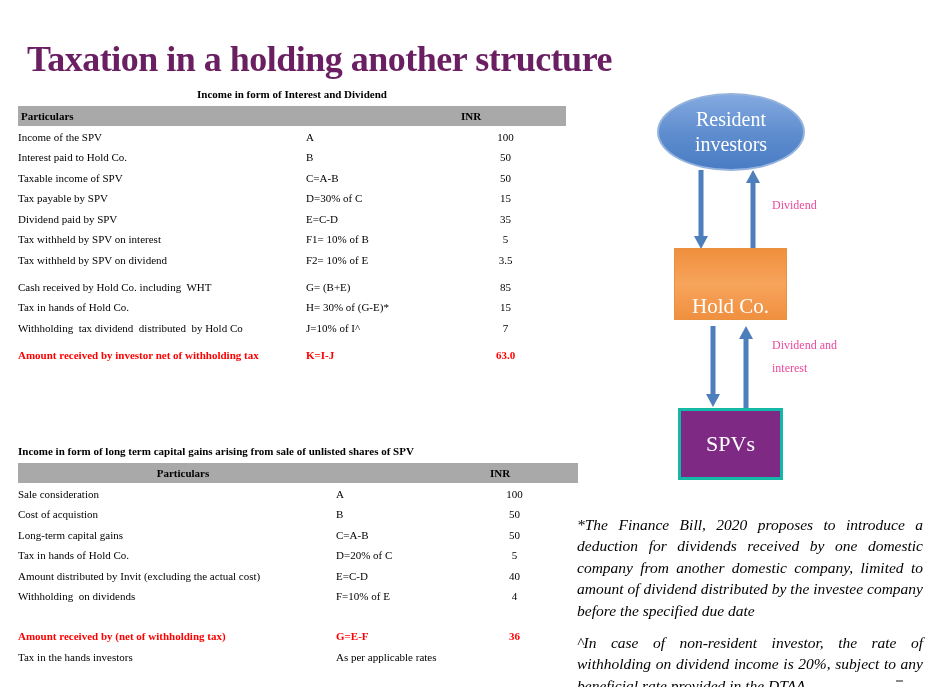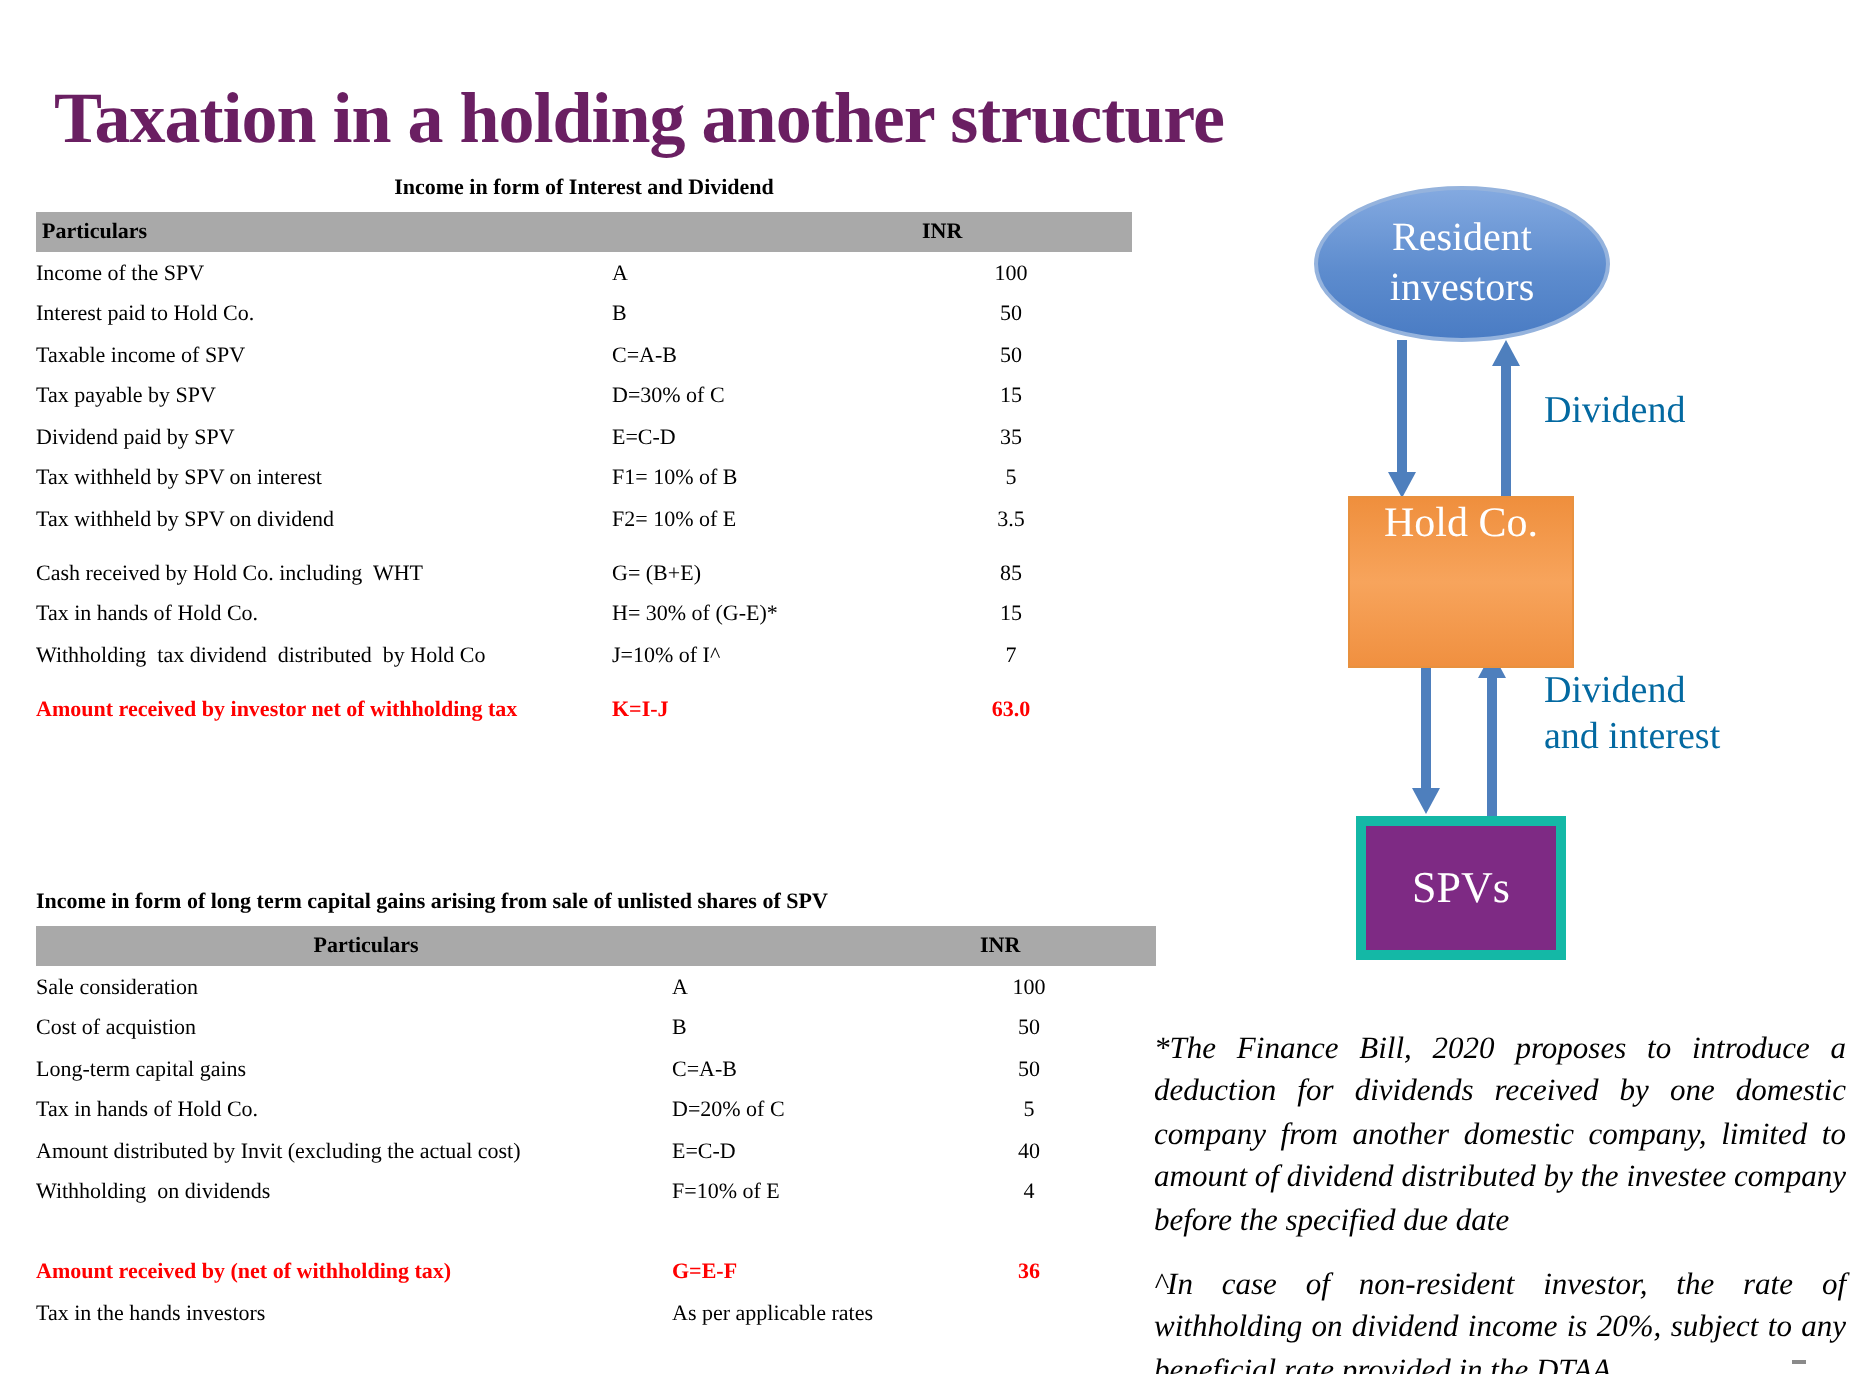--- a/index.html
+++ b/index.html
@@ -34,31 +34,31 @@
   .trow.gap-large{margin-top:20px;}
   
   .node{position:absolute;color:#fff;text-align:center;}
   .ellipse{
     left:657px;top:93px;width:148px;height:78px;border-radius:50%;
     background:linear-gradient(180deg,#83a9e0 0%,#5d8cce 55%,#4a7cc4 100%);
     border:2px solid #95b3dd;box-sizing:border-box;
     font-size:20px;line-height:25px;display:flex;align-items:center;justify-content:center;
   }
   .holdco{
-    left:674px;top:248px;width:113px;height:86px;
+    left:674px;top:248px;width:113px;height:72px;
     background:linear-gradient(180deg,#ef8f3d 0%,#f7a45c 50%,#f09040 100%);
     border:1px solid #e8913f;box-sizing:border-box;
-    font-size:21px;display:flex;align-items:flex-start;justify-content:center;
+    font-size:21px;display:flex;align-items:flex-end;justify-content:center;
   }
   .spvs{
     left:678px;top:408px;width:105px;height:72px;
-    background:#7e2a84;border:5px solid #14b8a6;box-sizing:border-box;
+    background:#7e2a84;border:3px solid #14b8a6;box-sizing:border-box;
     font-size:22px;display:flex;align-items:center;justify-content:center;
   }
-  .edge-label{position:absolute;color:#0369a1;font-size:19px;line-height:23px;}
+  .edge-label{position:absolute;color:#ec4899;font-size:12px;line-height:23px;}
   .edge-label.lbl-dividend{left:772px;top:194px;}
   .edge-label.lbl-div-int{left:772px;top:334px;width:92px;}
   .arrows{position:absolute;left:640px;top:85px;width:286px;height:410px;}
   
   .footnote{
     position:absolute;left:577px;width:346px;
     font-style:italic;font-size:15.5px;line-height:21.5px;text-align:justify;
   }
   .fn-1{top:498px;}
   .fn-2{top:616px;}

